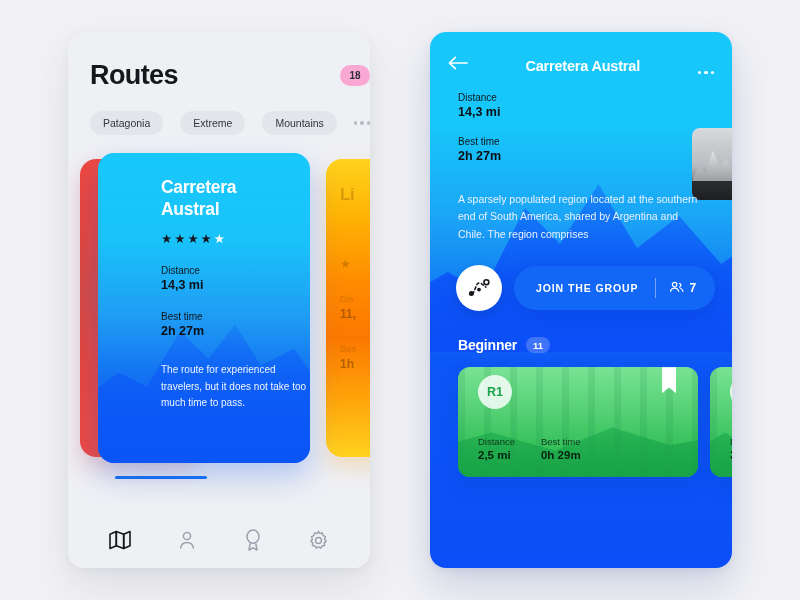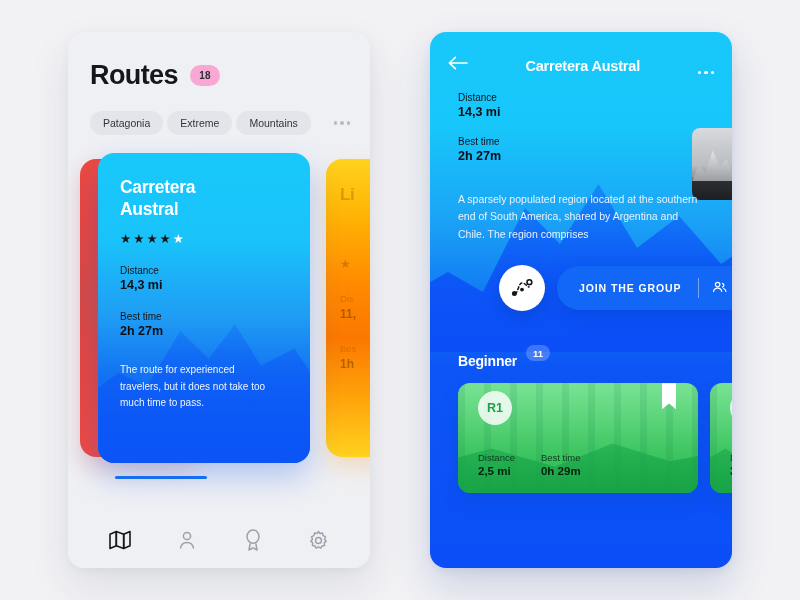--- a/index.html
+++ b/index.html
@@ -15,30 +15,30 @@
   
   .phone-a {
     position:absolute; left:68px; top:32px;
     width:302px; height:536px;
     background:#eff0f4;
     border-radius:16px;
     box-shadow:0 18px 40px rgba(40,50,80,.10), 0 3px 10px rgba(40,50,80,.05);
     overflow:hidden;
   }
   .list-head { padding:28px 0 0 22px; }
-  .title-row { display:flex; align-items:center; gap:12px; }
+  .title-row { display:flex; align-items:center; gap:12px;justify-content:space-between; }
   .page-title {
     font-size:27px; font-weight:bold; color:#15171c; letter-spacing:-.6px;
   }
   .count-pill {
     background:#f9a8d4; border-radius:11px; min-width:30px; height:21px;
     display:flex; align-items:center; justify-content:center;
     font-size:10px; font-weight:bold; color:#2b2f38; padding:0 8px;
   }
-  .chips { display:flex; align-items:center; gap:4px; margin-top:20px; padding-right:16px; }
+  .chips { display:flex; align-items:center; gap:17px; margin-top:20px; padding-right:16px; }
   .chip {
     background:#e4e5ea; border-radius:13px; height:24px;
     display:flex; align-items:center; padding:0 13px;
     font-size:10.5px; color:#31353e; white-space:nowrap;
   }
   .dots-more { margin-left:auto; display:flex; gap:3px; padding-right:4px; }
   .dots-more i { width:3.5px; height:3.5px; border-radius:50%; background:#b9bbc4; display:block; }
 
   
   .deck { position:relative; margin-top:18px; height:310px; }
@@ -58,20 +58,21 @@
   .so-title { font-size:17px; font-weight:bold; letter-spacing:-.3px; }
   .so-star { font-size:12px; margin-top:52px; color:rgba(120,60,0,.33); }
   .so-lbl { font-size:9.5px; margin-top:22px; }
   .so-val { font-size:12px; font-weight:bold; margin-top:3px; color:rgba(90,45,0,.45); }
 
   .main-card {
     position:absolute; left:30px; top:0; width:212px; height:310px;
     border-radius:16px; overflow:hidden;
     box-shadow:0 14px 30px rgba(20,90,230,.28);
     background:linear-gradient(180deg,#18c8fb 0%,#19c3fa 28%,#1f9ef4 52%,#1372f2 72%,#0e5ef6 88%,#0b55f7 100%);
+    padding-left:41px;
   }
   .mc-peak {
     position:absolute; left:-6%; bottom:0; width:112%; height:56%;
     background:
       linear-gradient(180deg,rgba(11,90,246,0) 0%,rgba(11,85,247,.55) 45%,rgba(11,85,247,.92) 100%),
       radial-gradient(closest-side at 42% 100%,rgba(30,150,250,.55),rgba(30,150,250,0) 70%);
     clip-path:polygon(0% 100%,0% 62%,14% 48%,26% 56%,40% 24%,52% 40%,63% 20%,74% 44%,88% 34%,100% 58%,100% 100%);
   }
   .mc-body { position:relative; padding:24px 0 0 22px; color:#fff; }
   .mc-title { font-size:17.5px; font-weight:bold; line-height:1.24; letter-spacing:-.3px; }
@@ -119,37 +120,37 @@
   }
   .thumb .tk {
     position:absolute; left:0; bottom:26%; width:100%; height:52%;
     background:linear-gradient(180deg,#f2f3f4,#9b9ea2);
     clip-path:polygon(0% 100%,16% 58%,34% 76%,52% 18%,70% 62%,86% 40%,100% 72%,100% 100%);
   }
   .db-desc {
     position:relative; padding:28px 26px 0 28px;
     font-size:10.5px; line-height:1.66; color:#e9f1ff;
   }
-  .db-actions { position:relative; display:flex; align-items:center; gap:12px; padding:22px 0 0 26px;margin-left:43px; }
+  .db-actions { position:relative; display:flex; align-items:center; gap:12px; padding:22px 0 0 26px; }
   .route-fab {
     width:46px; height:46px; border-radius:50%; background:#fff; flex:none;
     display:flex; align-items:center; justify-content:center;
     box-shadow:0 6px 14px rgba(10,40,120,.20);
   }
   .join-btn {
     height:44px; border-radius:22px; background:#1267f7; flex:none;
     display:flex; align-items:center; color:#fff;
     box-shadow:0 6px 16px rgba(8,50,180,.26);
   }
   .join-lbl { font-size:10.5px; font-weight:bold; letter-spacing:.9px; padding:0 17px 0 22px; }
   .join-sep { width:1px; height:20px; background:rgba(255,255,255,.42); }
   .join-cnt { display:flex; align-items:center; gap:5px; padding:0 19px 0 13px; font-size:12px; font-weight:bold; }
 
   .sec-head { position:relative; display:flex; align-items:center; gap:9px; padding:26px 0 0 28px; color:#fff; }
-  .sec-title { font-size:14px; font-weight:bold; letter-spacing:-.2px;margin-top:16px; }
+  .sec-title { font-size:14px; font-weight:bold; letter-spacing:-.2px; }
   .sec-pill {
     background:rgba(255,255,255,.22); border-radius:10px; min-width:24px; height:16px;
     display:flex; align-items:center; justify-content:center; padding:0 7px;
     font-size:9.5px; font-weight:bold; color:#fff;
   }
   .green-row { position:relative; display:flex; gap:12px; padding:14px 0 0 28px; }
   .green-card {
     position:relative; flex:none; width:240px; height:110px;
     border-radius:12px; overflow:hidden;
     background:linear-gradient(180deg,#5fdd7f 0%,#4bd46e 30%,#34c95b 62%,#22bf4c 100%);

